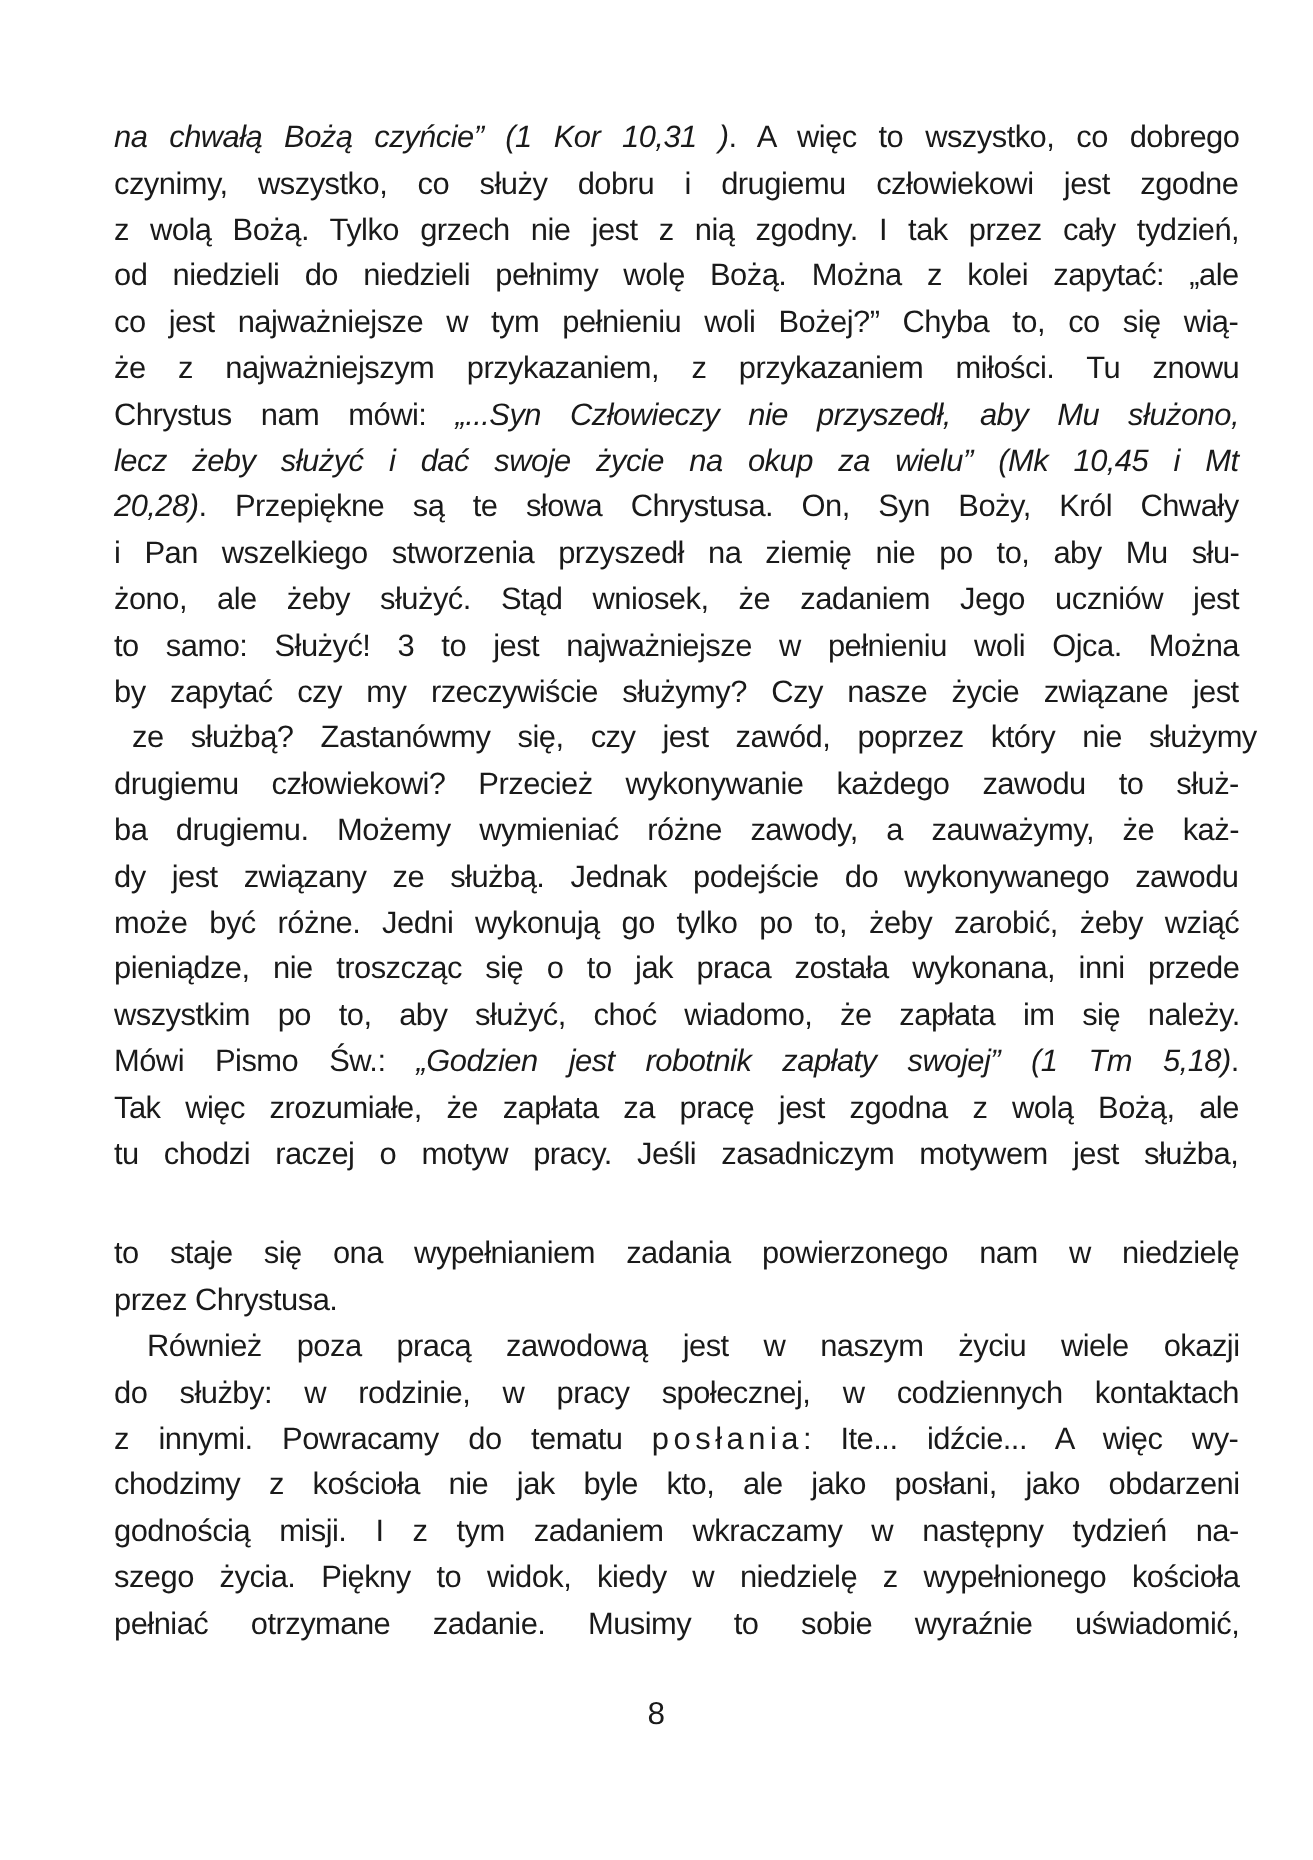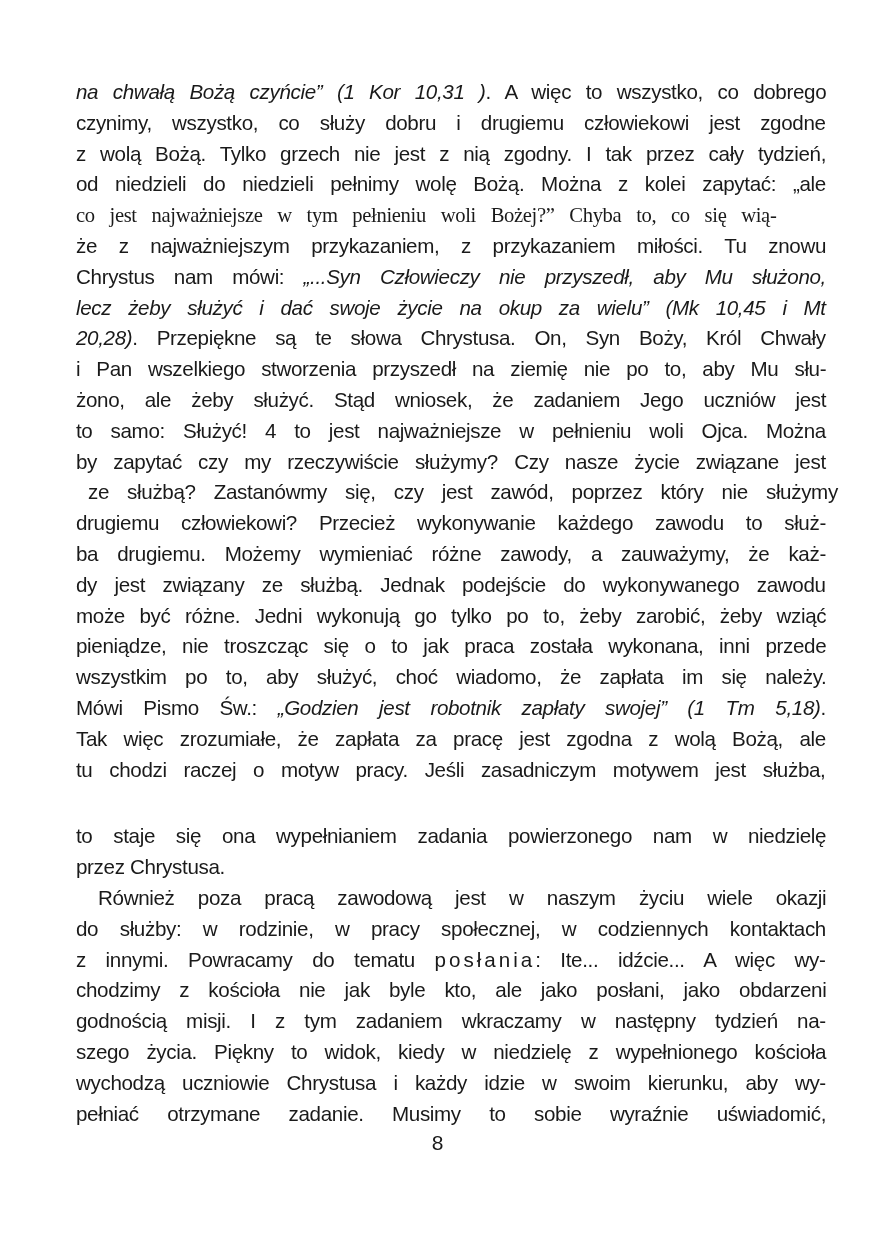--- a/index.html
+++ b/index.html
@@ -59,28 +59,28 @@
   </style>
 </head>
 <body>
 
 <div class="page" id="page-body">
     <div>
       <span class="line" style="display: block; width: auto; word-spacing: 9.23077px; text-align: center; text-align-last: left;"><span class="seg i">na chwałą Bożą czyńcie” (1 Kor 10,31 )</span><span class="seg">. A więc to wszystko, co dobrego</span></span>
       <span class="line" style="display: block; width: auto; word-spacing: 14.8889px; text-align: left; text-align-last: left;"><span class="seg">czynimy, wszystko, co służy dobru i drugiemu człowiekowi jest zgodne</span></span>
       <span class="line" style="display: block; width: auto; word-spacing: 8.71429px; text-align: left; text-align-last: left;"><span class="seg">z wolą Bożą. Tylko grzech nie jest z nią zgodny. I tak przez cały tydzień,</span></span>
       <span class="line" style="display: block; width: auto; word-spacing: 11.4545px; text-align: left; text-align-last: left;"><span class="seg">od niedzieli do niedzieli pełnimy wolę Bożą. Można z kolei zapytać: „ale</span></span>
-      <span class="line" style="display: block; width: auto; word-spacing: 10px; text-align: right; text-align-last: left; font-family: Liberation Serif, serif;"><span class="seg">co jest najważniejsze w tym pełnieniu woli Bożej?” Chyba to, co się wią-</span></span>
+      <span class="line" style="display: block; width: auto; word-spacing: 10px; text-align: right; text-align-last: left;"><span class="seg">co jest najważniejsze w tym pełnieniu woli Bożej?” Chyba to, co się wią-</span></span>
       <span class="line" style="display: block; width: auto; word-spacing: 16.25px; text-align: left; text-align-last: left;"><span class="seg">że z najważniejszym przykazaniem, z przykazaniem miłości. Tu znowu</span></span>
       <span class="line" style="display: block; width: auto; word-spacing: 14px; text-align: left; text-align-last: left;"><span class="seg">Chrystus nam mówi: </span><span class="seg i">„...Syn Człowieczy nie przyszedł, aby Mu służono,</span></span>
       <span class="line" style="display: block; width: auto; word-spacing: 11.5714px; text-align: left; text-align-last: left;"><span class="seg i">lecz żeby służyć i dać swoje życie na okup za wielu” (Mk 10,45 i Mt</span></span>
       <span class="line" style="display: block; width: auto; word-spacing: 13.6px; text-align: left; text-align-last: left;"><span class="seg i">20,28)</span><span class="seg">. Przepiękne są te słowa Chrystusa. On, Syn Boży, Król Chwały</span></span>
       <span class="line" style="display: block; width: auto; word-spacing: 10.6667px; text-align: center; text-align-last: left;"><span class="seg">i Pan wszelkiego stworzenia przyszedł na ziemię nie po to, aby Mu słu-</span></span>
       <span class="line" style="display: block; width: auto; word-spacing: 14.7px; text-align: left; text-align-last: left;"><span class="seg">żono, ale żeby służyć. Stąd wniosek, że zadaniem Jego uczniów jest</span></span>
-      <span class="line" style="display: block; width: auto; word-spacing: 12.7273px; text-align: left; text-align-last: left;"><span class="seg">to samo: Służyć! 4 to jest najważniejsze w pełnieniu woli Ojca. Można</span></span>
+      <span class="line" style="display: block; width: auto; word-spacing: 12.7273px; text-align: left; text-align-last: left;"><span class="seg">to samo: Służyć! 3 to jest najważniejsze w pełnieniu woli Ojca. Można</span></span>
       <span class="line" style="display: block; width: auto; word-spacing: 10.9px; text-align: left; text-align-last: left;"><span class="seg">by zapytać czy my rzeczywiście służymy? Czy nasze życie związane jest</span></span>
       <span class="line" style="display: block; width: auto; word-spacing: 12.7px; text-align: left; text-align-last: left; margin-left: 12px;"><span class="seg">ze służbą? Zastanówmy się, czy jest zawód, poprzez który nie służymy</span></span>
       <span class="line" style="display: block; width: auto; word-spacing: 16.5714px; text-align: left; text-align-last: left;"><span class="seg">drugiemu człowiekowi? Przecież wykonywanie każdego zawodu to służ-</span></span>
       <span class="line" style="display: block; width: auto; word-spacing: 13.6667px; text-align: left; text-align-last: left;"><span class="seg">ba drugiemu. Możemy wymieniać różne zawody, a zauważymy, że każ-</span></span>
       <span class="line" style="display: block; width: auto; word-spacing: 12px; text-align: left; text-align-last: left;"><span class="seg">dy jest związany ze służbą. Jednak podejście do wykonywanego zawodu</span></span>
       <span class="line" style="display: block; width: auto; word-spacing: 9.16667px; text-align: left; text-align-last: left;"><span class="seg">może być różne. Jedni wykonują go tylko po to, żeby zarobić, żeby wziąć</span></span>
       <span class="line" style="display: block; width: auto; word-spacing: 10.2727px; text-align: right; text-align-last: left;"><span class="seg">pieniądze, nie troszcząc się o to jak praca została wykonana, inni przede</span></span>
       <span class="line" style="display: block; width: auto; word-spacing: 13.0909px; text-align: left; text-align-last: left;"><span class="seg">wszystkim po to, aby służyć, choć wiadomo, że zapłata im się należy.</span></span>
       <span class="line" style="display: block; width: auto; word-spacing: 15.3px; text-align: left; text-align-last: left;"><span class="seg">Mówi Pismo Św.: </span><span class="seg i">„Godzien jest robotnik zapłaty swojej” (1 Tm 5,18)</span><span class="seg">.</span></span>
       <span class="line" style="display: block; width: auto; word-spacing: 11.0833px; text-align: left; text-align-last: left;"><span class="seg">Tak więc zrozumiałe, że zapłata za pracę jest zgodna z wolą Bożą, ale</span></span>
@@ -88,18 +88,17 @@
       <span class="line" style="display: block; width: auto; word-spacing: 15.4444px; text-align: left; text-align-last: left; margin-top: 36px;"><span class="seg">to staje się ona wypełnianiem zadania powierzonego nam w niedzielę</span></span>
       <span class="line last" style="display: block; width: auto; text-align: left; text-align-last: left;"><span class="seg">przez Chrystusa.</span></span>
     </div>
     <div>
       <span class="line indent" style="display: block; width: auto; word-spacing: 17.8889px; text-align: left; text-align-last: left;"><span class="seg">Również poza pracą zawodową jest w naszym życiu wiele okazji</span></span>
       <span class="line" style="display: block; width: auto; word-spacing: 16.1111px; text-align: left; text-align-last: left;"><span class="seg">do służby: w rodzinie, w pracy społecznej, w codziennych kontaktach</span></span>
       <span class="line" style="display: block; width: auto; word-spacing: 14.3px; text-align: left; text-align-last: left;"><span class="seg">z innymi. Powracamy do tematu </span><span class="seg sp">posłania</span><span class="seg">: Ite... idźcie... A więc wy-</span></span>
       <span class="line" style="display: block; width: auto; word-spacing: 13.7273px; text-align: left; text-align-last: left;"><span class="seg">chodzimy z kościoła nie jak byle kto, ale jako posłani, jako obdarzeni</span></span>
       <span class="line" style="display: block; width: auto; word-spacing: 14px; text-align: left; text-align-last: left;"><span class="seg">godnością misji. I z tym zadaniem wkraczamy w następny tydzień na-</span></span>
       <span class="line" style="display: block; width: auto; word-spacing: 11.8px; text-align: left; text-align-last: left;"><span class="seg">szego życia. Piękny to widok, kiedy w niedzielę z wypełnionego kościoła</span></span>
-      <span class="line" style="display: block; width: auto; word-spacing: 11.9px; text-align: left; text-align-last: left;"><span class="seg">wychodzą uczniowie Chrystusa i każdy idzie w swoim kierunku, aby wy-</span></span>
       <span class="line" style="display: block; width: auto; word-spacing: 23px; text-align: left; text-align-last: left;"><span class="seg">pełniać otrzymane zadanie. Musimy to sobie wyraźnie uświadomić,</span></span>
     </div>
   </div>
 
 <div class="page-number">8</div>
 
 </body></html>

